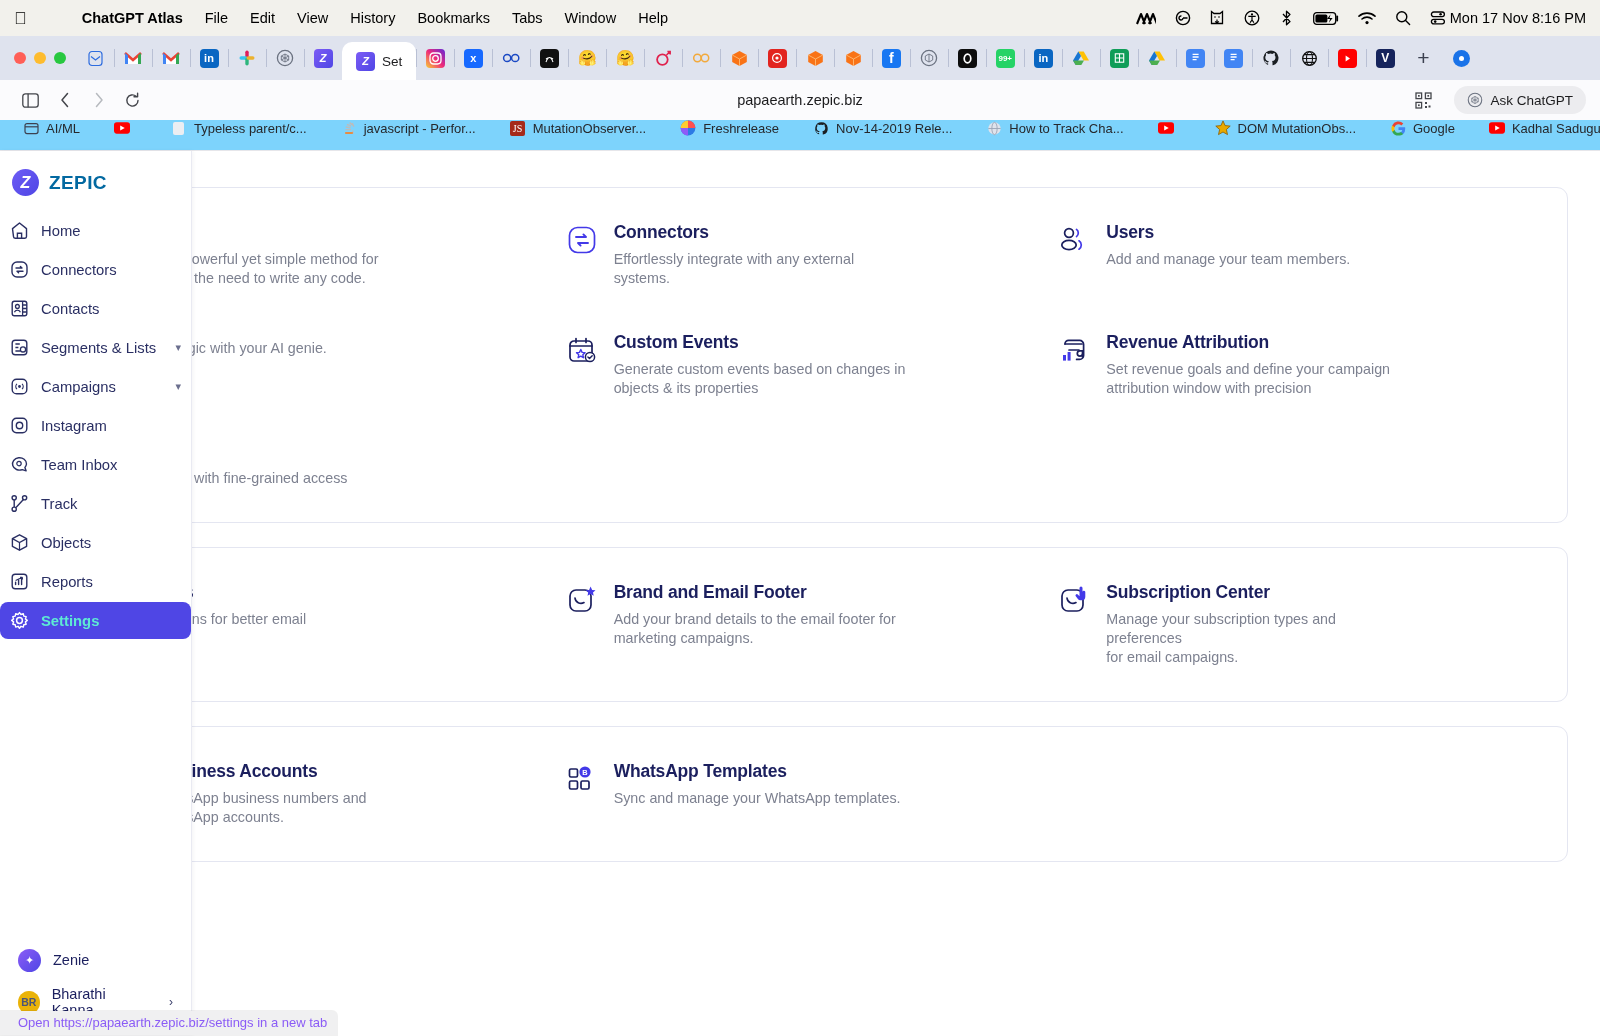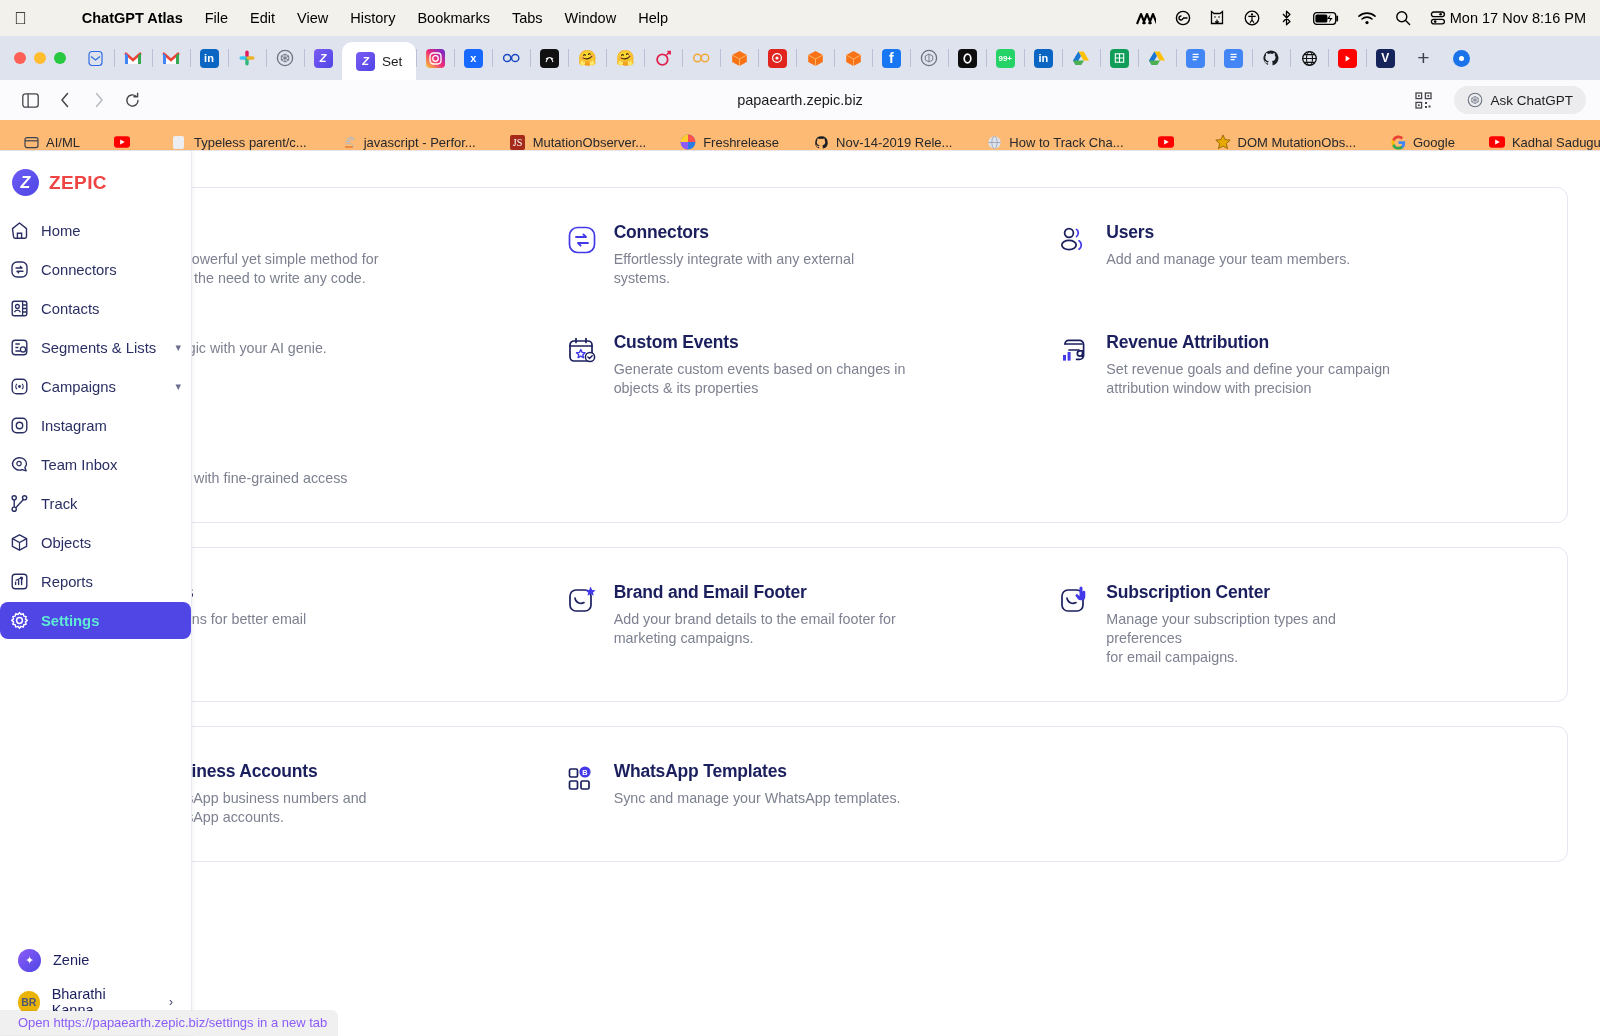--- a/index.html
+++ b/index.html
@@ -79,21 +79,21 @@
   }
   .addr-right { margin-left: auto; display: flex; align-items: center; gap: 14px; z-index: 2; }
   .ask-chip {
     display: flex; align-items: center; gap: 7px;
     background: #ececef; border-radius: 16px; padding: 6px 13px;
     font-size: 13.5px; color: #1c1c1e;
   }
 
   
   .bookmarks {
-    height: 31px; background: #fdba74; display: flex; align-items: flex-end;
+    height: 31px; background: #7dd3fc; display: flex; align-items: flex-start;
     padding: 0 12px; gap: 12px; font-size: 13px; color: #26282c;
     border-bottom: 1px solid #e6e6ea;
   }
   .bm { display: flex; align-items: center; gap: 7px; padding: 0 11px; white-space: nowrap; }
   .bm .bmi { width: 16px; height: 16px; display:flex; align-items:center; justify-content:center; flex: 0 0 16px;}
 
   
   .page { position: relative; width: 1600px; height: 884px; background: #ffffff; }
 
   .content {
@@ -124,21 +124,21 @@
     box-shadow: 1px 0 4px rgba(20,20,60,.05);
   }
   .brand { display: flex; align-items: center; gap: 10px; padding: 18px 0 16px 12px; }
   .brand-mark {
     width: 27px; height: 27px; border-radius: 50%;
     background: linear-gradient(135deg,#6d5cf5,#4f46e5);
     color: #fff; font-size: 16px; font-weight: bold;
     display: flex; align-items: center; justify-content: center;
     font-style: italic;
   }
-  .brand-name { font-size: 19px; font-weight: bold; color: #ef4444; letter-spacing: .4px; }
+  .brand-name { font-size: 19px; font-weight: bold; color: #0369a1; letter-spacing: .4px; }
 
   .nav { padding: 0 0; display: flex; flex-direction: column; gap: 2px; }
   .nav-item {
     display: flex; align-items: center; gap: 12px;
     height: 37px; padding: 0 10px; border-radius: 8px;
     font-size: 14.8px; color: #2a2f63;
   }
   .nav-item.active { background: #4f46e5; color: #5eead4; font-weight: bold; }
   .nav-ico { width: 19px; height: 19px; flex: 0 0 19px; }
   .nav-chev { margin-left: auto; font-size: 11px; color: #6b6f8e; }

